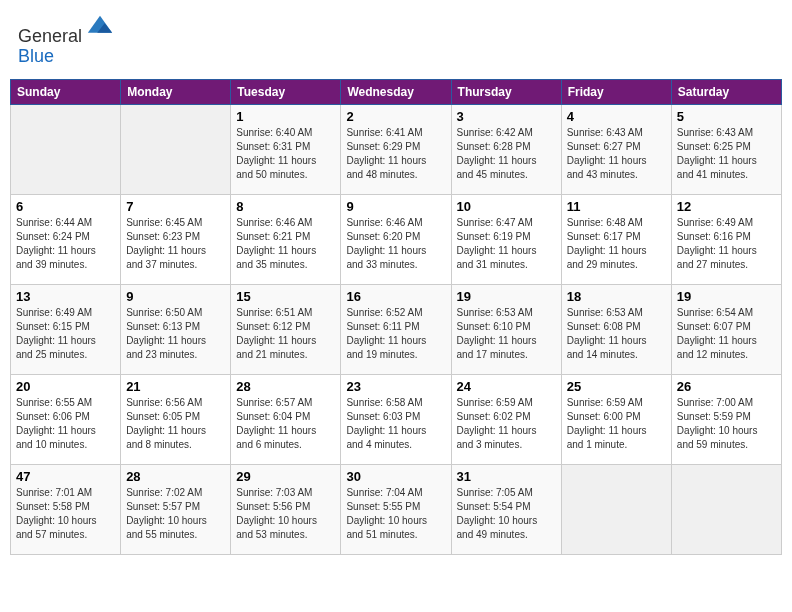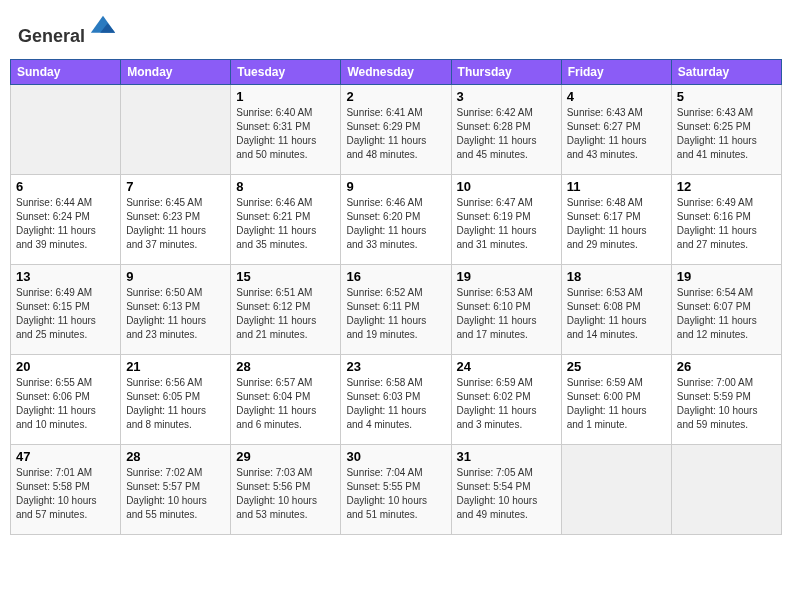--- a/index.html
+++ b/index.html
@@ -16,21 +16,21 @@
       align-items: flex-start;
       margin-bottom: 8px;
       padding: 4px 8px;
     }
     .logo {
       display: flex;
       align-items: center;
     }
     .logo-text {
       font-size: 18px;
-      font-weight: bold;
+      font-weight: normal;
       line-height: 1.1;
     }
     .logo-general { color: #333; }
     .logo-blue { color: #1a6bbf; }
     .logo-icon {
       width: 28px;
       height: 28px;
       margin-left: 4px;
     }
     .title-block {
@@ -44,21 +44,21 @@
     .location {
       font-size: 14px;
       color: #555;
     }
     .calendar {
       width: 100%;
       border-collapse: collapse;
       font-size: 11px;
     }
     .calendar th {
-      background-color: #8b5cf6;
+      background-color: #701a75;
       color: #fff;
       text-align: left;
       padding: 5px 6px;
       font-size: 12px;
       font-weight: bold;
       border: 1px solid #2a5a9f;
     }
     .calendar td {
       border: 1px solid #ccc;
       vertical-align: top;
@@ -92,20 +92,23 @@
 <body>
 
 <div class="header">
   <div class="logo">
     <div>
       <div class="logo-text">
         <span class="logo-general">General</span><svg class="logo-icon" viewBox="0 0 30 30" xmlns="http://www.w3.org/2000/svg">
             <polygon points="15,2 28,20 2,20" fill="#2a7abf"></polygon>
             <polygon points="20,10 28,20 12,20" fill="#1a5a9f"></polygon>
           </svg>
+      </div>
+      <div class="logo-text">
+        <span class="logo-blue">Blue</span>
       </div>
     </div>
   </div>
 </div>
 
 <table class="calendar">
   <thead>
     <tr>
     <th>Sunday</th>
         <th>Monday</th>

